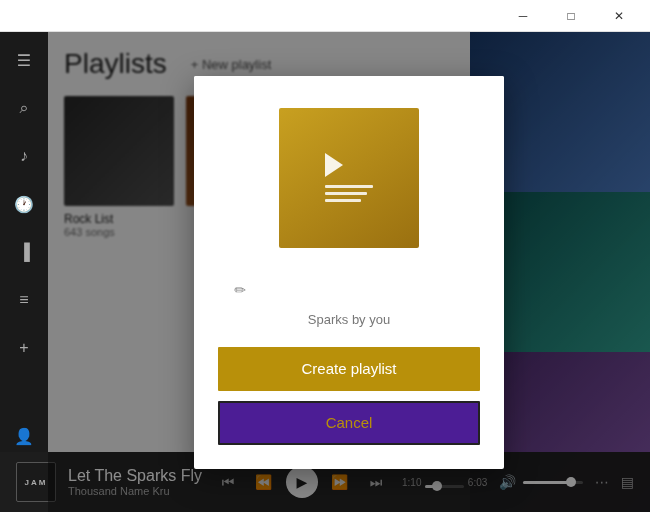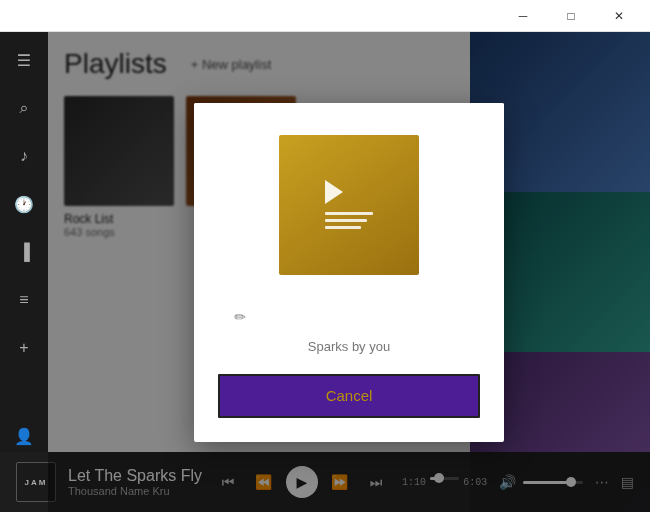--- a/index.html
+++ b/index.html
@@ -351,24 +351,23 @@
     }
     .ctrl-btn.play {
       background: white;
       border-radius: 50%;
       color: #222;
       width: 32px;
       height: 32px;
     }
     .progress-section {
       display: flex;
-      align-items: flex-start;
+      align-items: flex-end;
       gap: 4px;
       flex: 1;
-      font-family: Liberation Mono, monospace;
     }
     .time-label {
       font-size: 10px;
       color: #aaa;
       white-space: nowrap;
     }
     .progress-bar-wrap {
       flex: 1;
       height: 3px;
       background: #555;
@@ -503,20 +502,21 @@
               </div>
             </div>
           </div>
 
           <div class="name-field-row">
             <div class="edit-icon-btn">✏</div>
           </div>
 
           <div class="created-by">Sparks by you</div>
 
+          <button class="create-btn">Create playlist</button>
 
           <button class="cancel-btn">Cancel</button>
         </div>
       </div>
     </div>
   </div>
 
   <div class="player-bar">
     <div class="jam-logo">
       <span class="jam-logo-text">JAM</span>

